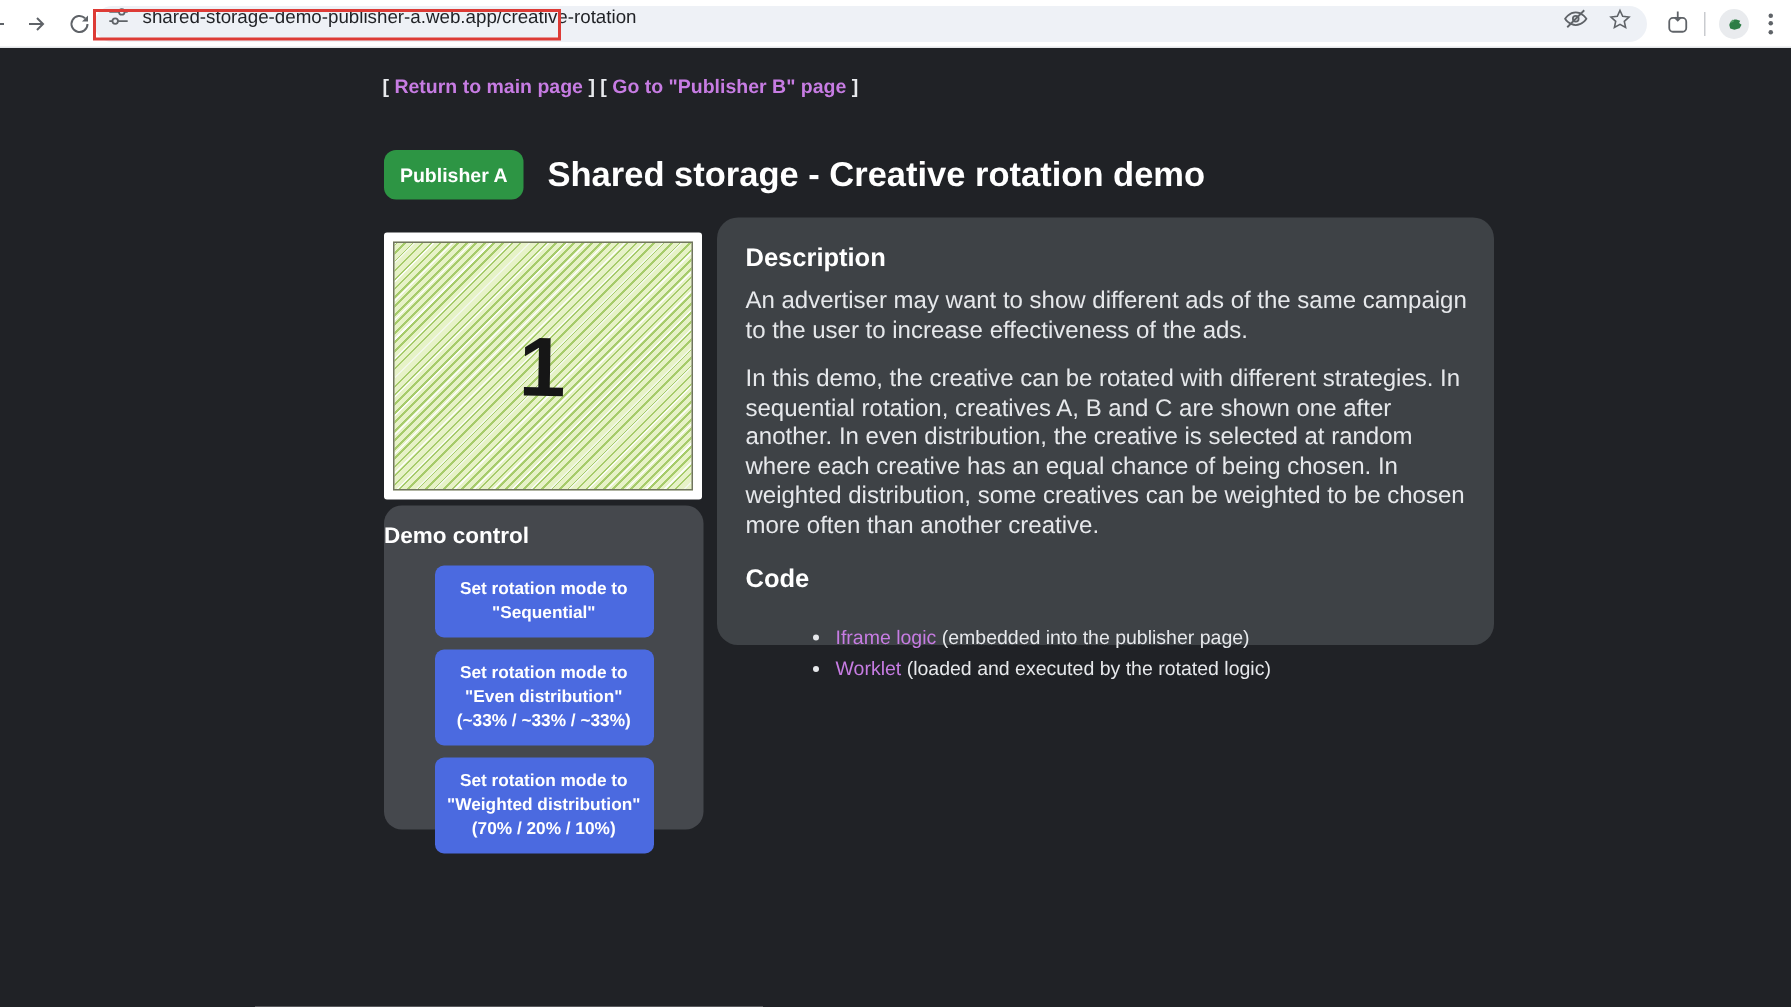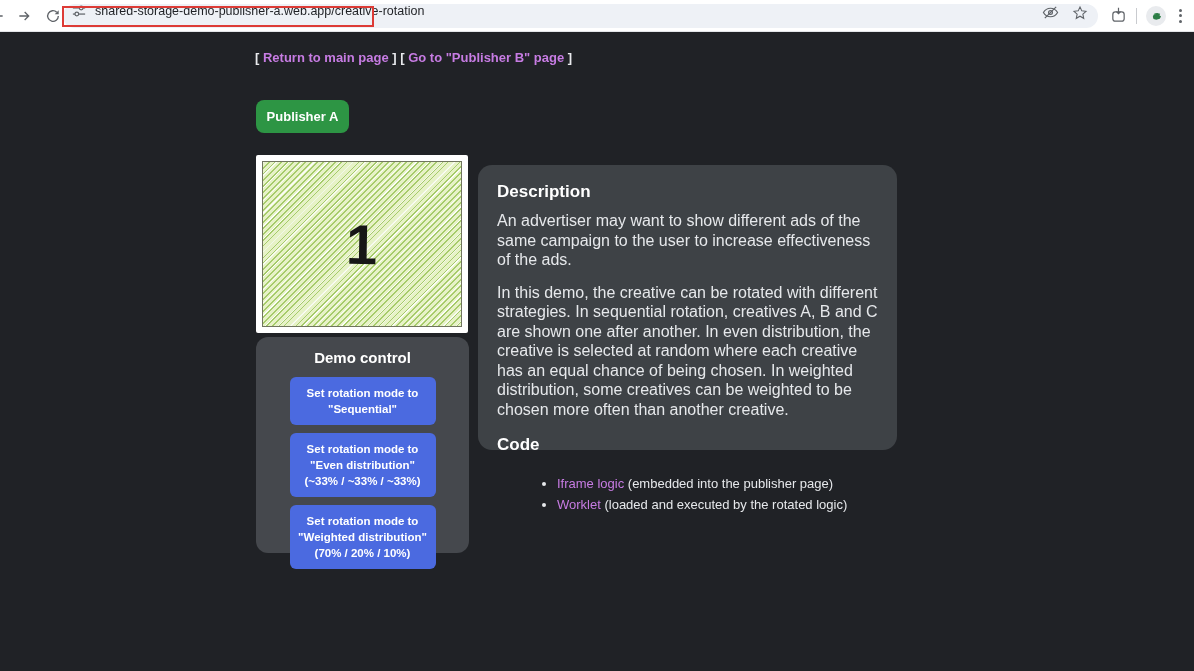--- a/index.html
+++ b/index.html
@@ -61,29 +61,29 @@
     background-image:
       repeating-linear-gradient(135deg, rgba(255,255,255,0.85) 0px, rgba(255,255,255,0.85) 1px, transparent 1px, transparent 9px),
       repeating-linear-gradient(135deg, rgba(154,196,88,0.85) 0px, rgba(154,196,88,0.85) 1.3px, rgba(225,240,186,0.55) 1.3px, rgba(225,240,186,0.55) 4.2px);
   }
   .creative-number{font-size:56px;font-weight:700;color:#161616;transform:rotate(1deg);}
   
   .demo-panel{
     position:absolute;left:256px;top:306px;width:213px;height:216px;
     background:var(--panel-gray,#45484d);border-radius:12px;box-sizing:border-box;padding-top:12px;
   }
-  .demo-heading{text-align:center;font-size:15px;font-weight:700;color:#fff;margin:0 0 11px 0;}
+  .demo-heading{font-size:15px;font-weight:700;color:#fff;margin:0 0 11px 0;}
   .demo-btn{
     display:block;width:146px;margin:0 auto 8px auto;border:none;border-radius:6px;
     background:var(--button-blue,#4b6ae0);color:#fff;font-family:inherit;
     font-size:11.5px;font-weight:700;line-height:16px;padding:8px 5px;cursor:pointer;text-align:center;
   }
   
   .desc-panel{
-    position:absolute;left:478px;top:134px;width:419px;height:285px;
+    position:absolute;left:478px;top:114px;width:518px;height:285px;
     background:var(--desc-gray,#3e4246);border-radius:14px;box-sizing:border-box;
     padding:13px 17px 17px 19px;
   }
   .desc-heading{font-size:17px;font-weight:700;color:#fff;margin:4px 0 9px 0;}
   .desc-para{font-size:16px;line-height:19.5px;color:#e6e8eb;margin:0 0 13px 0;}
   .code-heading{font-size:17px;font-weight:700;color:#fff;margin:16px 0 6px 0;}
   .code-list{margin:18px;padding:0 0 0 42px;font-size:13px;line-height:21px;color:#e6e8eb;}
   .code-list a{color:var(--link-purple,#c77ce3);text-decoration:none;cursor:pointer;}
   svg{display:block;}
 </style>
@@ -157,20 +157,21 @@
         <i></i>
       </span>
   </div>
 </div>
 
 <div class="page">
 
   <div class="nav"><span>[ </span><a>Return to main page</a><span> ] [ </span><a>Go to "Publisher B" page</a><span> ]</span></div>
 
   <div class="badge">Publisher A</div>
+  <h1 class="page-title" style="margin:0;">Shared storage - Creative rotation demo</h1>
 
   <div class="creative-frame">
     <div class="creative-img">
       <span class="creative-number">1</span>
     </div>
   </div>
 
   <div class="demo-panel">
     <h2 class="demo-heading">Demo control</h2>
     <button class="demo-btn">Set rotation mode to "Sequential"</button>

